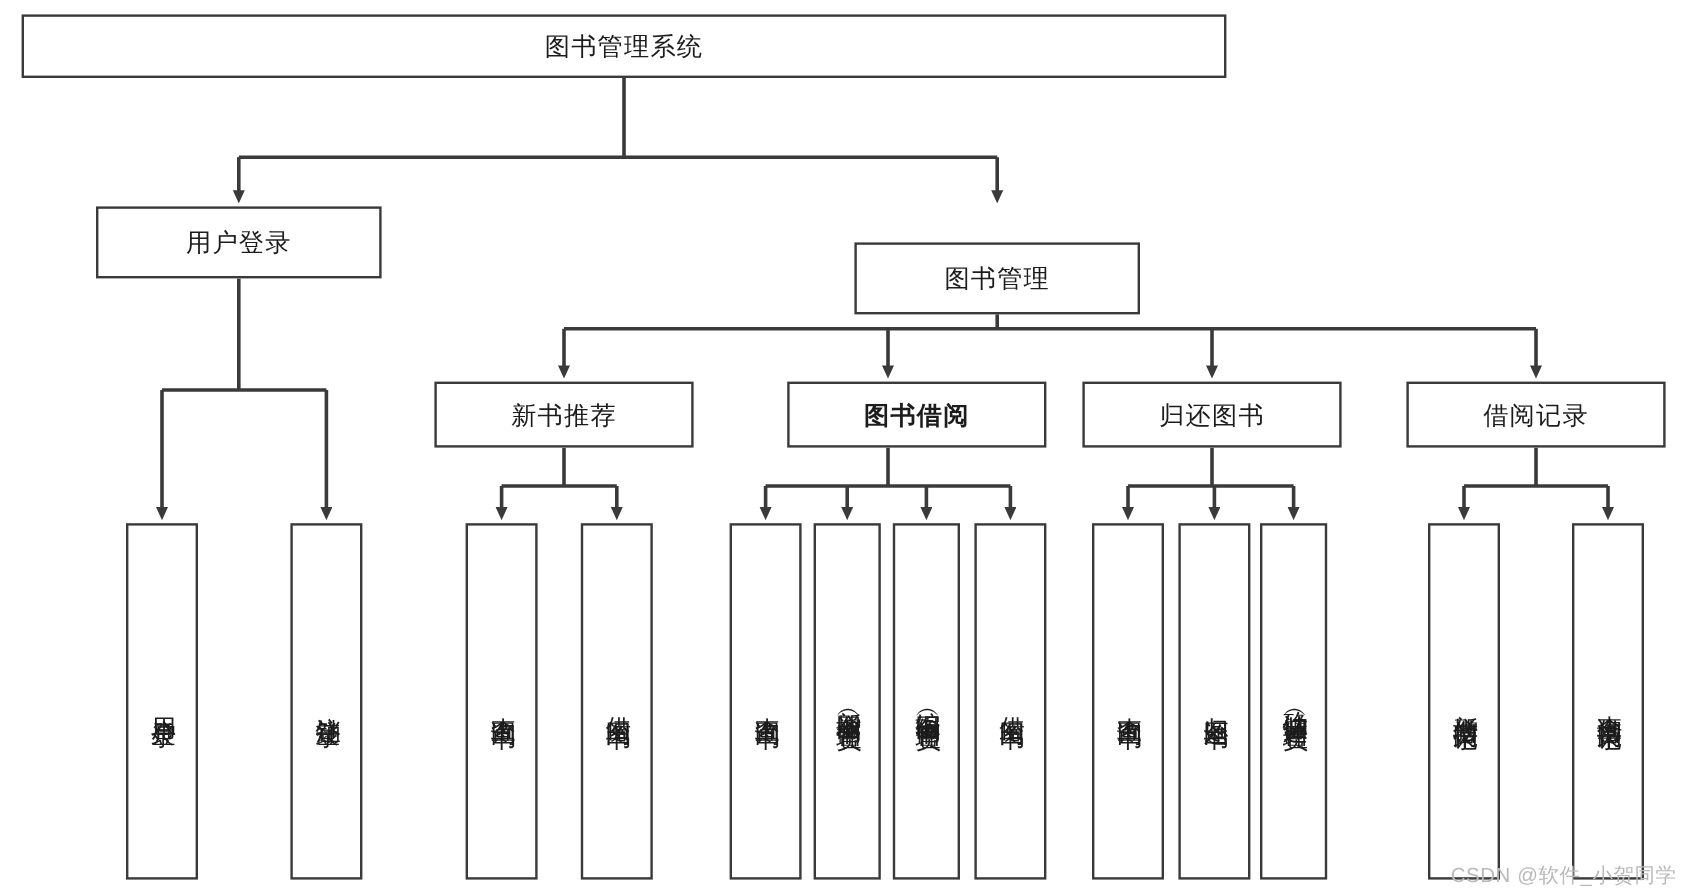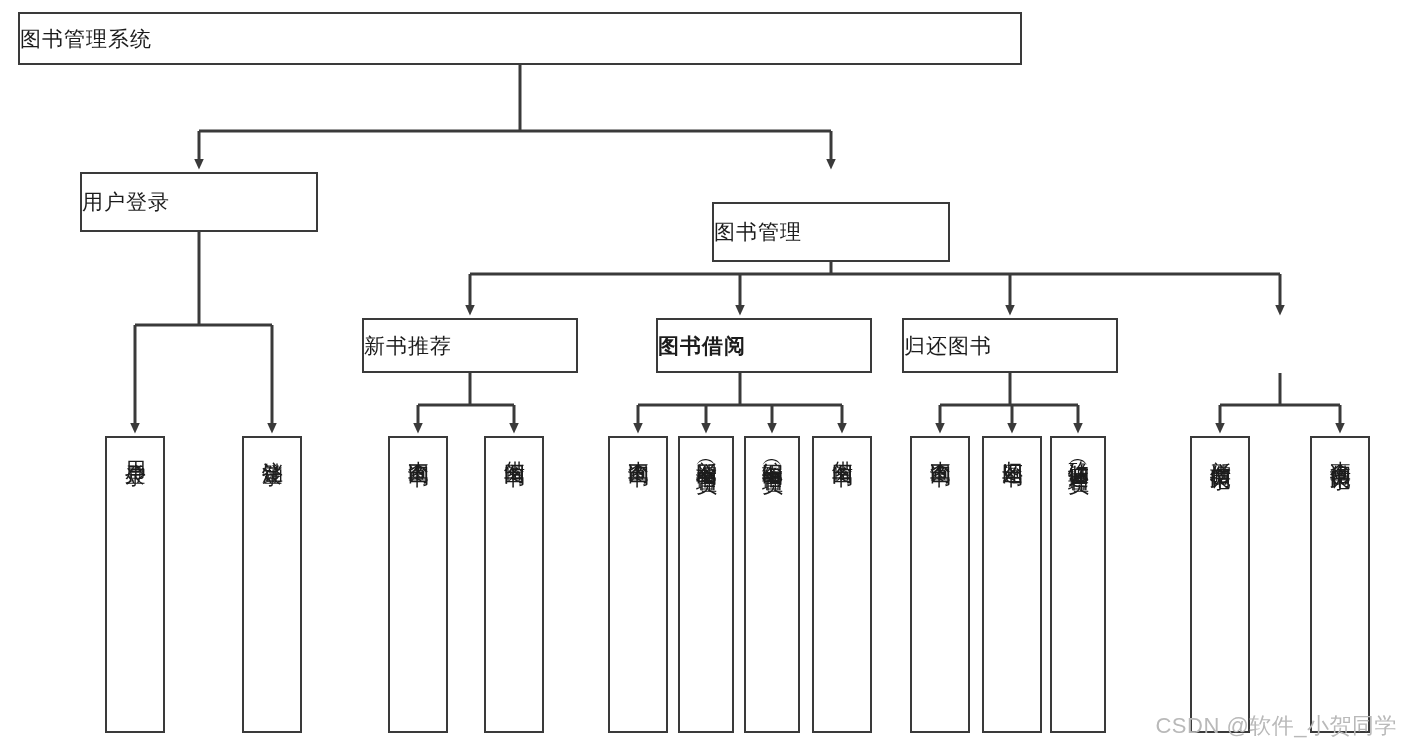--- a/index.html
+++ b/index.html
@@ -12,20 +12,21 @@
   #stage{position:relative;width:1405px;height:747px;}
   #wires{position:absolute;left:0;top:0;width:1405px;height:747px;}
 
   .node{
     position:absolute;
     box-sizing:border-box;
     background:#ffffff;
     border:2px solid #3a3a3a;
     display:flex;
     align-items:center;
+    justify-content:center;
     color:#1c1c1c;
     z-index:2;
   }
   .node.h{
     font-size:21px;
     letter-spacing:1px;
     white-space:nowrap;
   }
   .node.v{
     writing-mode:vertical-rl;
@@ -39,21 +40,21 @@
     writing-mode:vertical-rl;
     text-orientation:upright;
     display:block;
     text-align:center;
   }
 
   #watermark{
     position:absolute;
     right:8px;
     bottom:6px;
-    font-size:22px;
+    font-size:17px;
     color:#b9b9b9;
     white-space:nowrap;
     z-index:3;
     letter-spacing:0.5px;
   }
 </style>
 </head>
 <body>
 
 <div id="stage">
@@ -121,20 +122,23 @@
 
   <div class="node h" style="left:362px;top:318px;width:216px;height:55px;font-family:Liberation Serif, serif;">
     <span>新书推荐</span>
   </div>
   <div class="node h" style="left:656px;top:318px;width:216px;height:55px;font-weight:bold;">
     <span>图书借阅</span>
   </div>
   <div class="node h" style="left:902px;top:318px;width:216px;height:55px;">
     <span>归还图书</span>
   </div>
+  <div class="node h" style="left:1172px;top:318px;width:216px;height:55px;">
+    <span>借阅记录</span>
+  </div>
 
   <div class="node v" style="left:105px;top:436px;width:60px;height:297px;">
     <span class="vtxt">用户登录</span>
   </div>
   <div class="node v" style="left:242px;top:436px;width:60px;height:297px;">
     <span class="vtxt">注销登录</span>
   </div>
 
   <div class="node v" style="left:388px;top:436px;width:60px;height:297px;">
     <span class="vtxt">查询图书</span>

